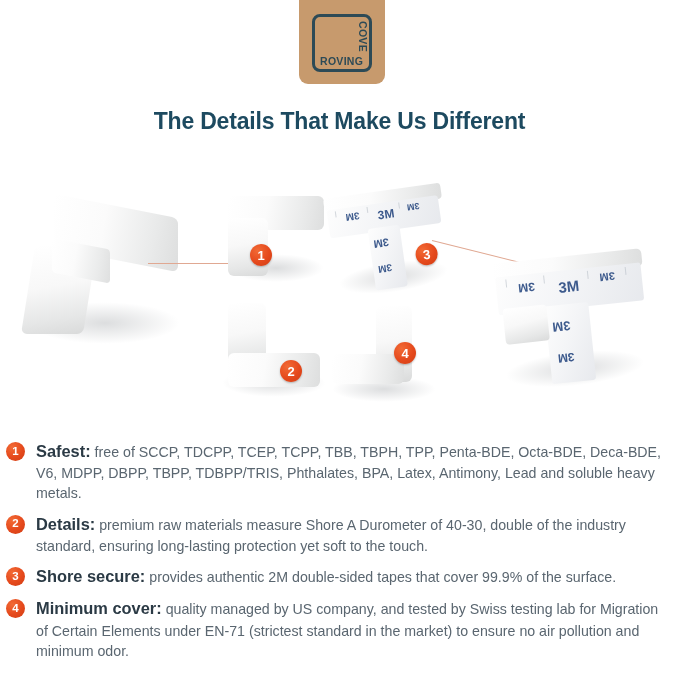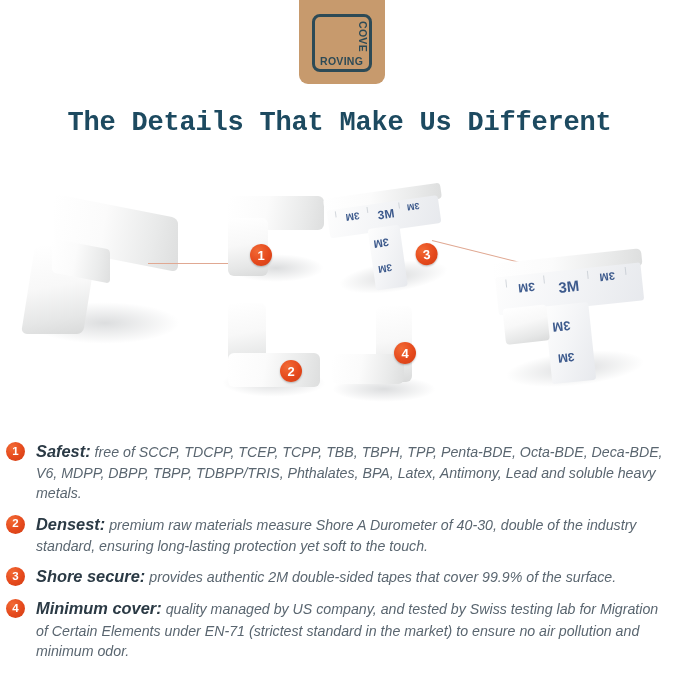--- a/index.html
+++ b/index.html
@@ -34,22 +34,22 @@
     position: absolute; right: 1px; top: 4px;
     font-size: 10.5px; font-weight: bold; letter-spacing: .3px;
     color: #2d4a56; line-height: 1;
     writing-mode: vertical-rl;
   }
 
   
   .title {
     position: absolute; left: 0; top: 108px; width: 679px;
     text-align: center;
-    font-size: 27px; font-weight: bold;
-    color: #1d4a60; letter-spacing: -0.2px; font-family: Liberation Mono, monospace;
+    font-size: 23px; font-weight: bold;
+    color: #1d4a60; letter-spacing: -0.2px;
   }
 
   
   .showcase { position: absolute; left: 0; top: 178px; width: 679px; height: 245px; }
 
   .guard { position: absolute; }
   .guard .arm {
     position: absolute;
     background: linear-gradient(100deg,#ffffff 0%,#fbfbfb 40%,#e9eaea 78%,#dddede 100%);
     border-radius: 5px;
@@ -102,21 +102,20 @@
     position: absolute; left: 6px; top: 2px;
     width: 19px; height: 19px; border-radius: 50%;
     background: radial-gradient(circle at 34% 28%, #f26a35 0%, #e5491c 55%, #cf3d14 100%);
     color: #fff; font-size: 11.5px; font-weight: bold;
     display: flex; align-items: center; justify-content: center;
     line-height: 1;
   }
   .bullet-text {
     font-size: 14.2px; line-height: 1.42; color: #5a6670;
     padding-right: 12px;
-    font-style: italic;
   }
   .bullet-text .lead {
     font-weight: bold; font-size: 16.4px; color: #2b3a45;
   }
 
   
   .footer {
     position: absolute; right: 12px; bottom: 8px;
     text-align: left;
     font-size: 9.6px; line-height: 1.38; color: #8b939b;
@@ -210,21 +209,21 @@
 
   <div class="bullets">
 
     <div class="bullet">
       <div class="bullet-badge">1</div>
       <div class="bullet-text"><span class="lead">Safest:</span><span> free of SCCP, TDCPP, TCEP, TCPP, TBB, TBPH, TPP, Penta-BDE, Octa-BDE, Deca-BDE, V6, MDPP, DBPP, TBPP, TDBPP/TRIS, Phthalates, BPA, Latex, Antimony, Lead and soluble heavy metals.</span></div>
     </div>
 
     <div class="bullet">
       <div class="bullet-badge">2</div>
-      <div class="bullet-text"><span class="lead">Densest:</span><span> premium raw materials measure Shore A Durometer of 40-30, double of the industry standard, ensuring long-lasting protection yet soft to the touch.</span></div>
+      <div class="bullet-text"><span class="lead">Details:</span><span> premium raw materials measure Shore A Durometer of 40-30, double of the industry standard, ensuring long-lasting protection yet soft to the touch.</span></div>
     </div>
 
     <div class="bullet">
       <div class="bullet-badge">3</div>
       <div class="bullet-text"><span class="lead">Shore secure:</span><span> provides authentic 2M double-sided tapes that cover 99.9% of the surface.</span></div>
     </div>
 
     <div class="bullet">
       <div class="bullet-badge">4</div>
       <div class="bullet-text"><span class="lead">Minimum cover:</span><span> quality managed by US company, and tested by Swiss testing lab for Migration of Certain Elements under EN-71 (strictest standard in the market) to ensure no air pollution and minimum odor.</span></div>

